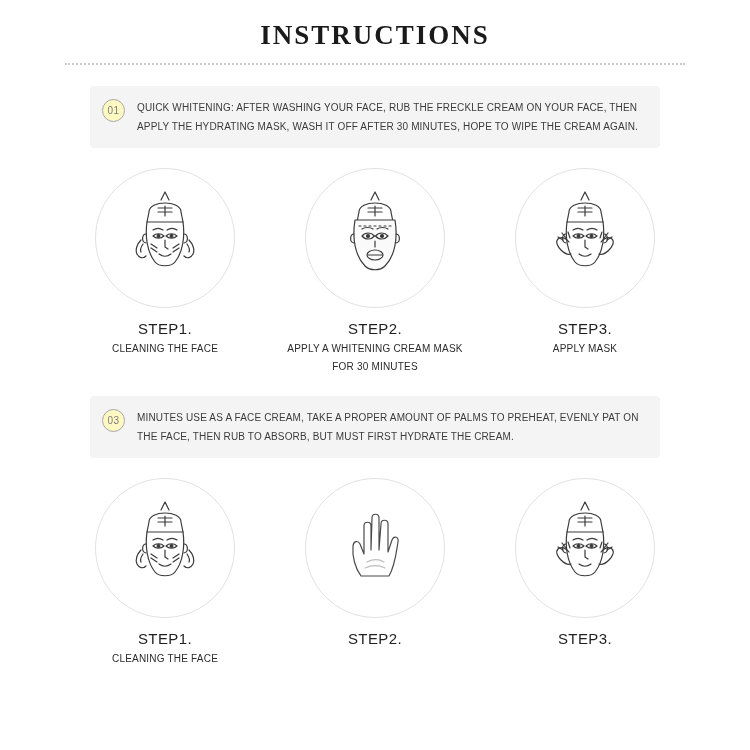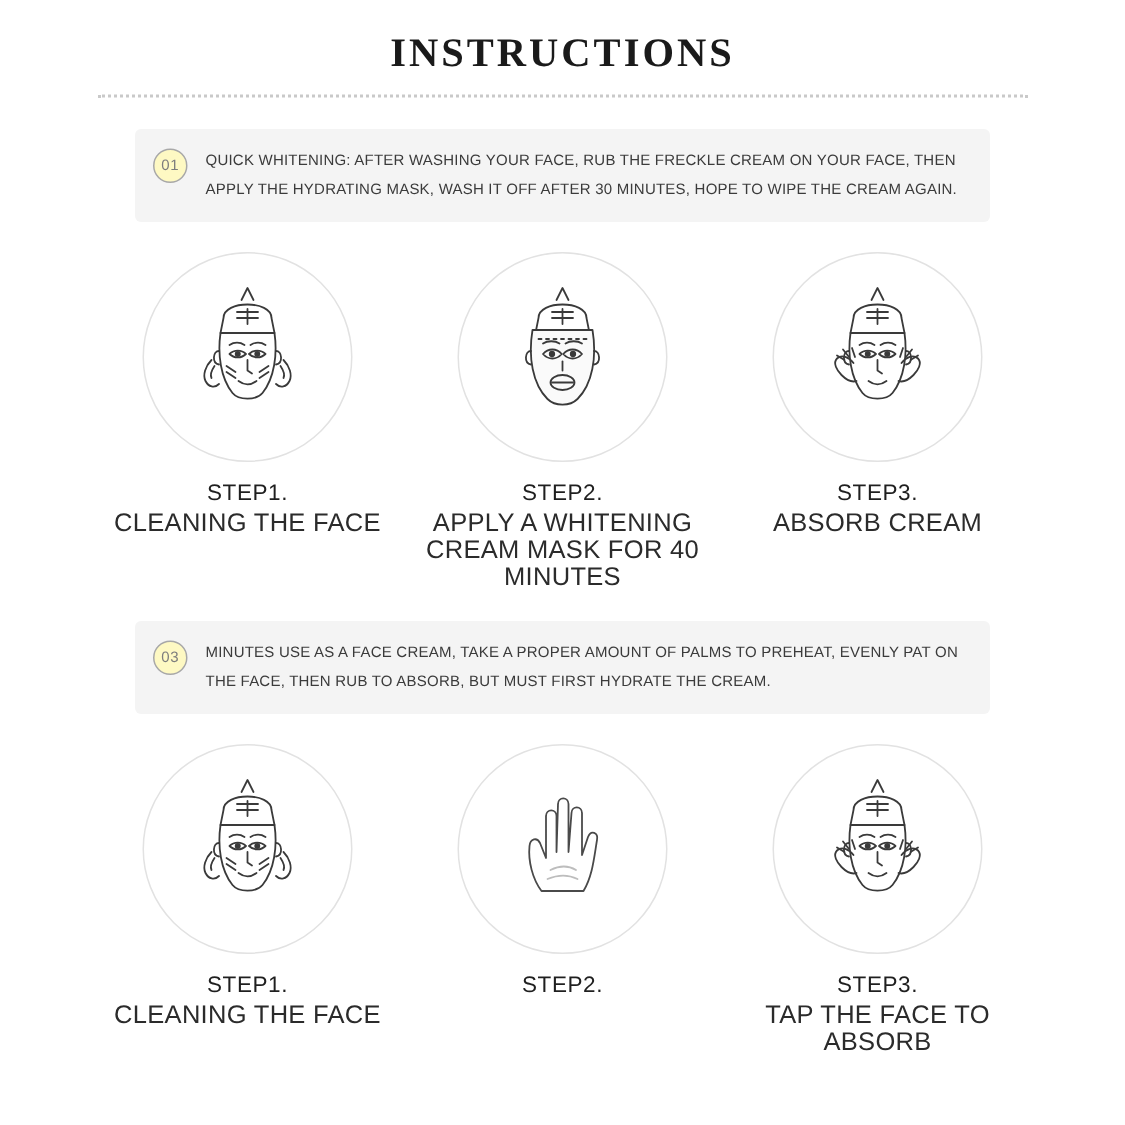--- a/index.html
+++ b/index.html
@@ -100,21 +100,21 @@
     justify-content: center;
     box-sizing: border-box;
   }
   .step-title {
     font-size: 15px;
     color: #1f1f1f;
     margin-top: 6px;
     letter-spacing: 0.4px;
   }
   .step-desc {
-    font-size: 17px;
+    font-size: 10px;
     color: #2b2b2b;
     line-height: 18px;
     margin-top: 3px;
     letter-spacing: 0.2px;
     padding: 0 8px;
   }
   svg { display: block; }
 </style>
 </head>
 <body>
@@ -200,21 +200,21 @@
 
               <ellipse cx="60" cy="77" rx="8" ry="5"></ellipse>
               <path d="M53 77 h14"></path>
 
               <path d="M44 48 h32" stroke-dasharray="2 3"></path>
             </svg>
           </span>
         </div>
       </div>
       <div class="step-title">STEP2.</div>
-      <div class="step-desc">APPLY A WHITENING CREAM MASK FOR 40 MINUTES</div>
+      <div class="step-desc">APPLY A WHITENING CREAM MASK FOR 30 MINUTES</div>
     </div>
 
     <div class="step">
       <div class="circle-wrap">
         <div class="circle">
           <span>
             <svg width="120" height="120" viewBox="0 0 120 120" fill="none" stroke="#3a3a3a" stroke-width="1.2" stroke-linecap="round" stroke-linejoin="round">
               <path d="M44 34 C44 22 76 22 76 34 L78 44 L42 44 Z"></path>
               <path d="M56 22 L60 14 L64 22"></path>
               <path d="M53 30 h14 M53 34 h14 M60 28 v10"></path>
@@ -232,21 +232,21 @@
 
               <path d="M44 64 c-3 -4 -8 -6 -11 -3 c-3 3 0 8 3 11 c3 3 7 5 10 4"></path>
               <path d="M38 62 l-5 -3 M41 60 l-4 -5 M45 60 l-2 -6"></path>
               <path d="M76 64 c3 -4 8 -6 11 -3 c3 3 0 8 -3 11 c-3 3 -7 5 -10 4"></path>
               <path d="M82 62 l5 -3 M79 60 l4 -5 M75 60 l2 -6"></path>
             </svg>
           </span>
         </div>
       </div>
       <div class="step-title">STEP3.</div>
-      <div class="step-desc">ABSORB CREAM</div>
+      <div class="step-desc">APPLY MASK</div>
     </div>
 
   </div>
 
   <div class="instruction">
     <div class="badge">03</div>
     <div class="instruction-text">MINUTES USE AS A FACE CREAM, TAKE A PROPER AMOUNT OF PALMS TO PREHEAT, EVENLY PAT ON THE FACE, THEN RUB TO ABSORB, BUT MUST FIRST HYDRATE THE CREAM.</div>
   </div>
 
   <div class="steps">
@@ -322,18 +322,17 @@
               <path d="M54 76 c4 3 8 3 12 0"></path>
               <path d="M44 64 c-3 -4 -8 -6 -11 -3 c-3 3 0 8 3 11 c3 3 7 5 10 4"></path>
               <path d="M38 62 l-5 -3 M41 60 l-4 -5 M45 60 l-2 -6"></path>
               <path d="M76 64 c3 -4 8 -6 11 -3 c3 3 0 8 -3 11 c-3 3 -7 5 -10 4"></path>
               <path d="M82 62 l5 -3 M79 60 l4 -5 M75 60 l2 -6"></path>
             </svg>
           </span>
         </div>
       </div>
       <div class="step-title">STEP3.</div>
-      <div class="step-desc">TAP THE FACE TO ABSORB</div>
     </div>
 
   </div>
 
 </div>
 
 </body></html>

